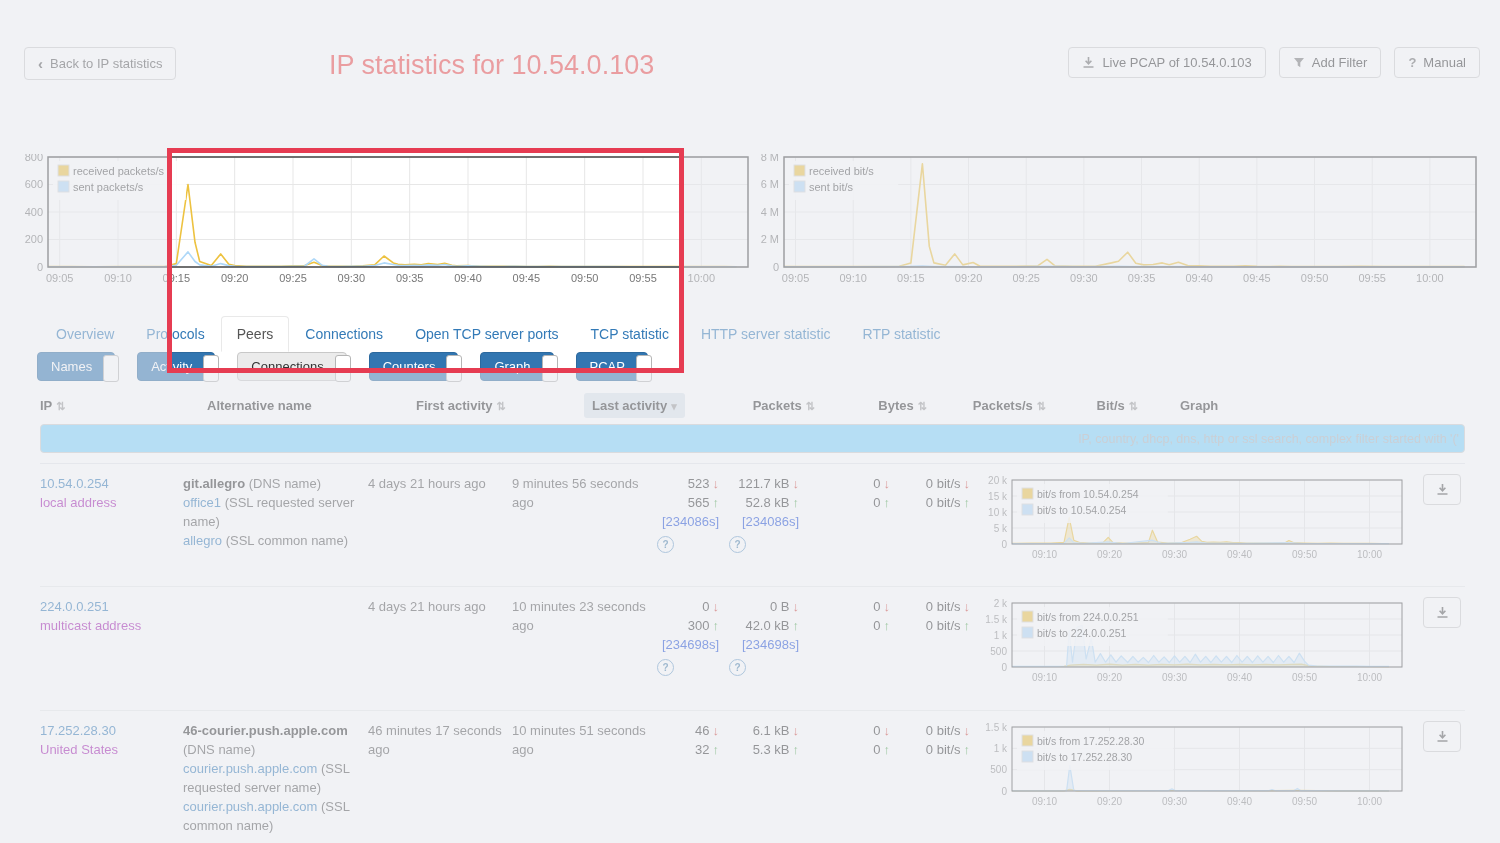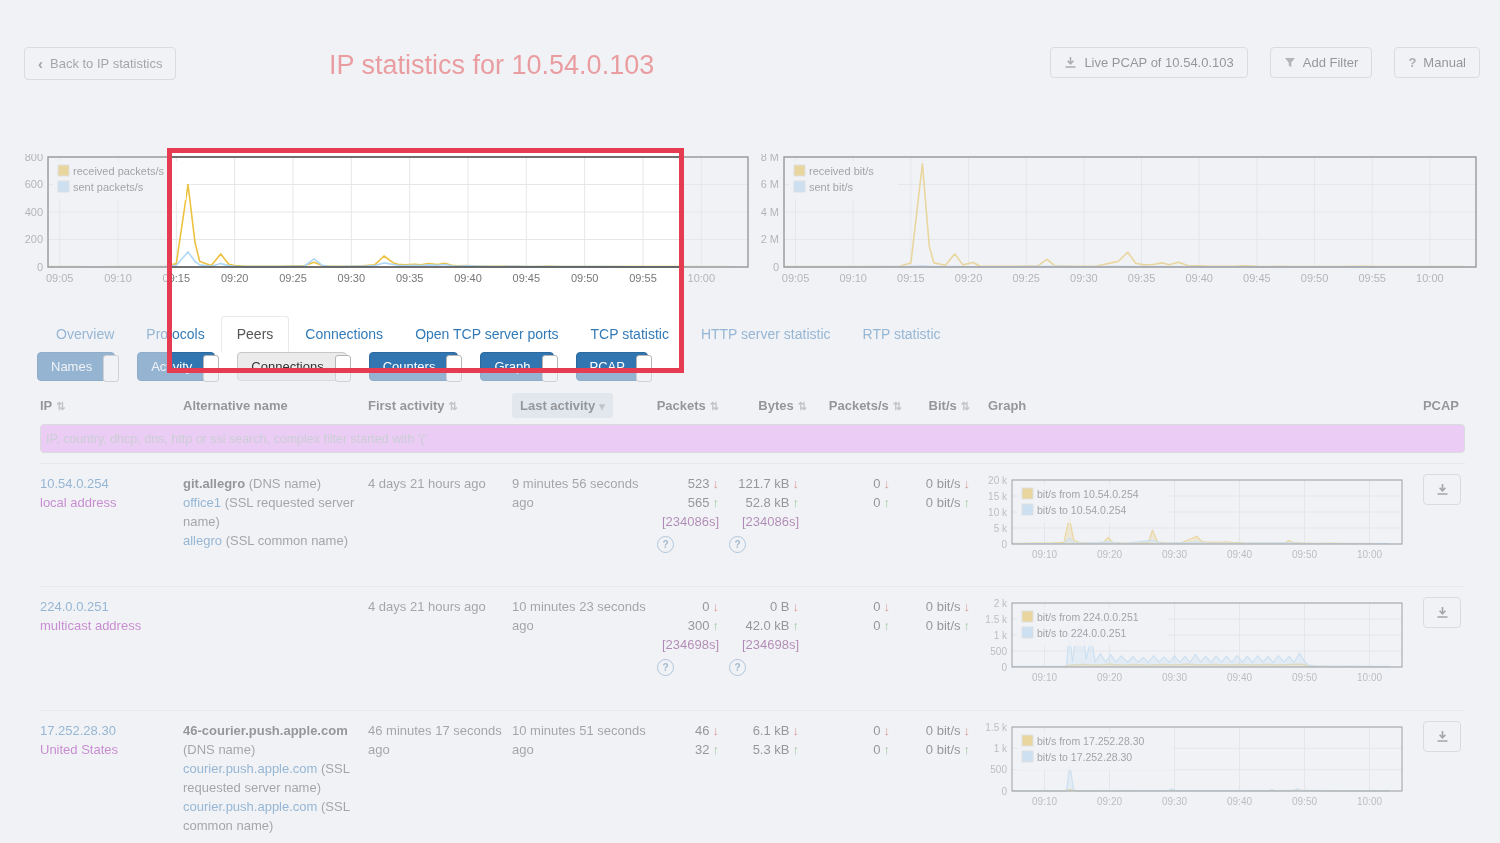--- a/index.html
+++ b/index.html
@@ -6,21 +6,21 @@
   body{font-family:"Liberation Sans",sans-serif;background:#fff;}
   #app{position:relative;width:1500px;height:843px;overflow:hidden;background:#fff;}
   svg text{font-family:"Liberation Sans",sans-serif;}
   a{text-decoration:none;cursor:pointer;}
 
   
   .btn{display:inline-flex;align-items:center;gap:7px;background:#fff;border:1px solid #ccc;border-radius:4px;
        color:#333;font-size:13px;padding:7px 13px;cursor:pointer;white-space:nowrap;}
   #back-btn{position:absolute;left:24px;top:47px;color:#555;}
   #page-title{position:absolute;left:283px;top:50px;font-size:27px;color:#ef4444;margin-left:46px;}
-  #header-actions{position:absolute;right:20px;top:47px;display:flex;gap:22px;}
+  #header-actions{position:absolute;right:20px;top:47px;display:flex;gap:13px;}
   .chev{font-weight:bold;font-size:15px;}
   .qmark{font-weight:bold;color:#666;}
 
   
   .bigchart{position:absolute;top:154px;}
   #chart-left{left:14px;}
   #chart-right{left:748px;}
 
   
   #spotlight{position:absolute;left:167px;top:148px;width:507px;height:215px;border:5px solid #e63c52;
@@ -34,42 +34,42 @@
   
   #toolbar{position:absolute;left:37px;top:352px;display:flex;gap:22px;}
   .tgl{position:relative;font-size:13px;border-radius:4px;padding:6px 22px 6px 13px;cursor:pointer;white-space:nowrap;}
   .tgl.primary{background:#3276b1;border:1px solid #2c699e;color:#fff;}
   .tgl.default{background:#ebebeb;border:1px solid #c8c8c8;color:#333;}
   .tgl .cb{position:absolute;right:-5px;top:2px;width:14px;height:25px;background:#fff;border:1px solid #b5b5b5;border-radius:3px;}
 
   
   #peer-table{position:absolute;left:40px;top:388px;width:1425px;font-size:13px;color:#333;}
   .tgrid{display:grid;grid-template-columns:143px 185px 144px 141px 66px 88px 95px 68px 450px 45px;}
-  .thead{align-items:center;height:34px;font-weight:bold;color:#333;}
+  .thead{align-items:center;height:34px;font-weight:bold;color:#333;gap:24px;}
   .thead .hcell{white-space:nowrap;}
   .sort{color:#999;font-size:11px;margin-left:4px;cursor:pointer;}
   .hl-active{background:#dde6ed;border-radius:3px;padding:5px 8px;display:inline-block;text-align:right;}
   .num-h{text-align:right;}
   .pcap-h{text-align:right;padding-right:6px;}
   #search-row{border-bottom:1px solid #e5e7ea;padding:2px 0 10px 0;}
   #peer-search{width:1413px;height:17px;padding:5px;border:1px solid #ccc;border-radius:4px;font-size:12.5px;
-               color:#555;background:#f0abfc;outline:none;font-family:"Liberation Sans",sans-serif;}
+               color:#555;background:#7dd3fc;outline:none;font-family:"Liberation Sans",sans-serif;text-align:right;}
   #peer-search::placeholder{color:#aab1b8;}
   .trow{border-bottom:1px solid #e8eaec;padding:10px 0;line-height:19px;align-items:start;}
   .ip-link{color:#337ab7;display:block;}
   .ip-sub{color:#a21caf;display:block;}
   .alt-bold{font-weight:bold;color:#333;}
   .alt-link{color:#337ab7;margin-top:12px;}
   .alt-desc{color:#555;}
   .act{color:#555;}
   .numcell{text-align:right;}
   .arr{font-weight:bold;margin-left:3px;}
   .arr.dn{color:#cc3a33;}
   .arr.up{color:#3f9c3f;}
-  .nspan{color:#701a75;}
+  .nspan{color:#1d4ed8;}
   .nhelp{text-align:left;padding-left:4px;margin-top:3px;}
   .help{display:inline-block;width:15px;height:15px;line-height:15px;border:1px solid #6d9ec9;border-radius:50%;
         color:#4a80ab;font-size:10px;font-weight:bold;text-align:center;cursor:pointer;}
   .graphcell{padding-top:2px;}
   .pcapcell{text-align:right;padding-right:4px;}
   .mini-dl{width:38px;height:31px;background:#fff;border:1px solid #ccc;border-radius:4px;cursor:pointer;
            display:inline-flex;align-items:center;justify-content:center;}
 </style>
 </head>
 <body>

